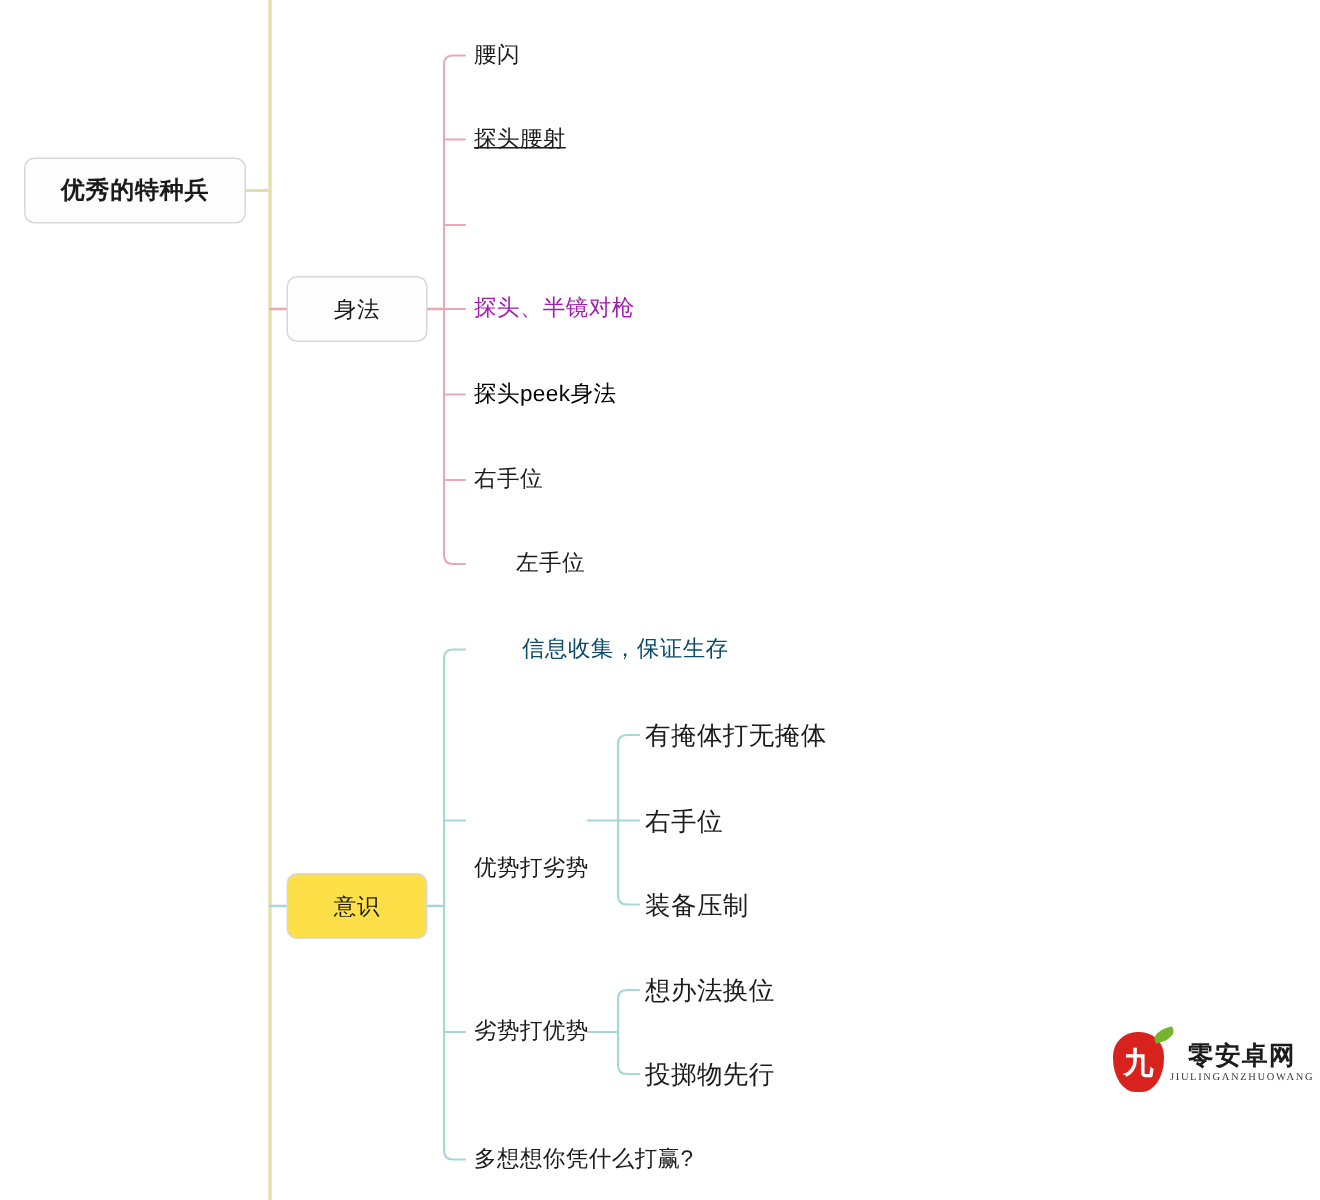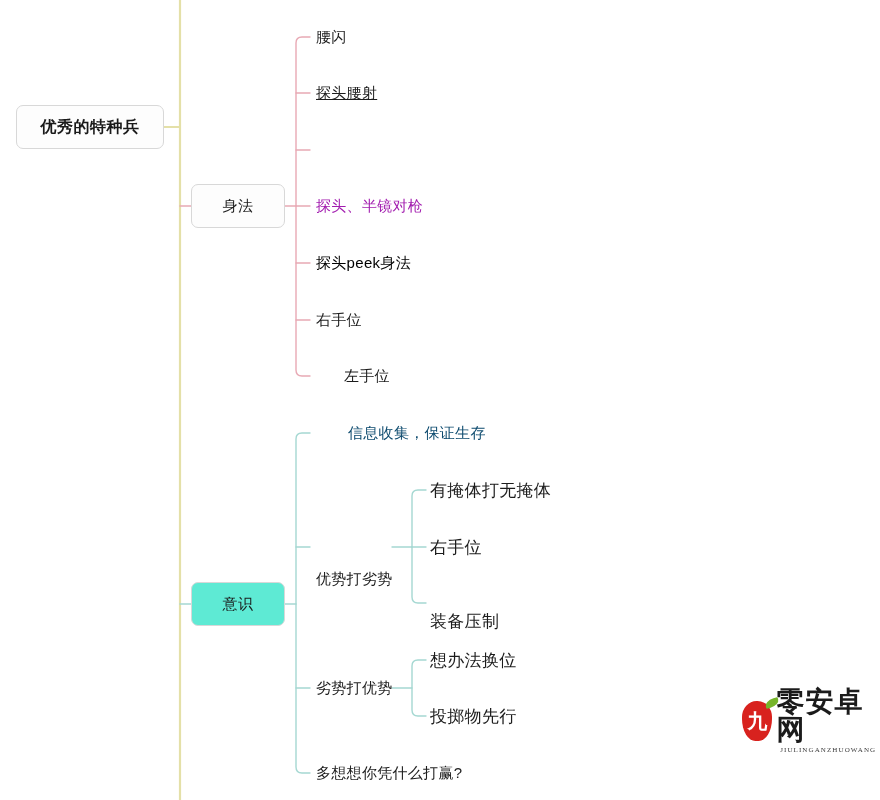--- a/index.html
+++ b/index.html
@@ -92,25 +92,26 @@
     border-radius: 70% 10% 70% 10%;
     transform: rotate(-18deg);
   }
   .wm-right {
     display: flex;
     flex-direction: column;
     align-items: center;
     line-height: 1;
   }
   .wm-cn {
-    font-size: 28px;
+    font-size: 17px;
     font-weight: bold;
     color: #1b1b1b;
     font-family: Liberation Sans, sans-serif;
     letter-spacing: 1px;
+    text-align: right;
   }
   .wm-py {
     font-size: 7px;
     color: #3a3a3a;
     letter-spacing: 1.1px;
     margin-top: 3px;
     font-family: "Liberation Serif", serif;
   }
 </style>
 </head>
@@ -144,28 +145,28 @@
     </div>
     <div class="node-box branch" style="left: 191px; top: 184px; width: 94px; height: 44px; border-color: rgb(216, 216, 216); background: rgb(253, 253, 253);">
       <span>身法</span>
     </div>
     <div class="leaf-text" style="left: 316px; top: 29px; color: rgb(28, 28, 28);">腰闪</div>
     <div class="leaf-text" style="left: 316px; top: 85px; color: rgb(28, 28, 28); text-decoration: underline;">探头腰射</div>
     <div class="leaf-text" style="left: 316px; top: 198px; color: #a21caf;">探头、半镜对枪</div>
     <div class="leaf-text" style="left: 316px; top: 255px; color: #000000;">探头peek身法</div>
     <div class="leaf-text" style="left: 316px; top: 312px; color: rgb(28, 28, 28);">右手位</div>
     <div class="leaf-text" style="left: 316px; top: 368px; color: rgb(28, 28, 28); margin-left: 28px;">左手位</div>
-    <div class="node-box branch" style="left: 191px; top: 582px; width: 94px; height: 44px; border-color: rgb(216, 216, 216); background: #5eead4; align-items: center;">
+    <div class="node-box branch" style="left: 191px; top: 582px; width: 94px; height: 44px; border-color: rgb(216, 216, 216); background: #fde047; align-items: center;">
       <span>意识</span>
     </div>
     <div class="leaf-text" style="left: 316px; top: 425px; color: #0c4a6e; margin-left: 32px;">信息收集，保证生存</div>
     <div class="leaf-text" style="left: 316px; top: 539px; color: rgb(28, 28, 28); margin-top: 32px;">优势打劣势</div>
     <div class="leaf-text sub" style="left: 430px; top: 482px; color: rgb(28, 28, 28);">有掩体打无掩体</div>
     <div class="leaf-text sub" style="left: 430px; top: 539px; color: rgb(28, 28, 28);">右手位</div>
-    <div class="leaf-text sub" style="left: 430px; top: 613px; color: rgb(28, 28, 28);">装备压制</div>
+    <div class="leaf-text sub" style="left: 430px; top: 595px; color: rgb(28, 28, 28);">装备压制</div>
     <div class="leaf-text" style="left: 316px; top: 680px; color: rgb(28, 28, 28);">劣势打优势</div>
     <div class="leaf-text sub" style="left: 430px; top: 652px; color: rgb(28, 28, 28);">想办法换位</div>
     <div class="leaf-text sub" style="left: 430px; top: 708px; color: rgb(28, 28, 28);">投掷物先行</div>
     <div class="leaf-text" style="left: 316px; top: 765px; color: rgb(28, 28, 28);">多想想你凭什么打赢?</div>
   </div>
 
 <div class="watermark" style="left: 742px; top: 688px;">
   <div class="wm-seal">
     <span>九</span>
     <span class="wm-leaf"></span>

